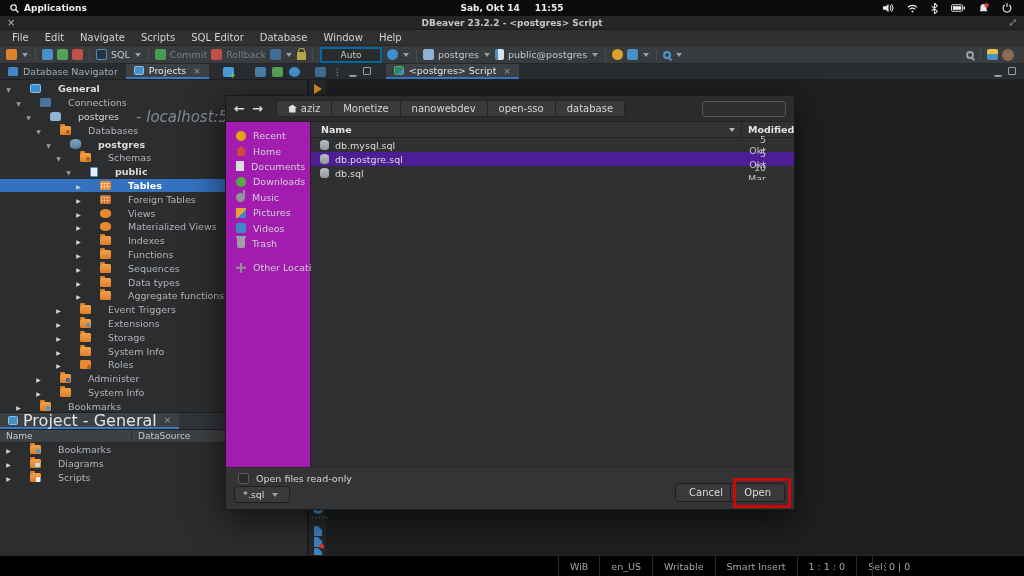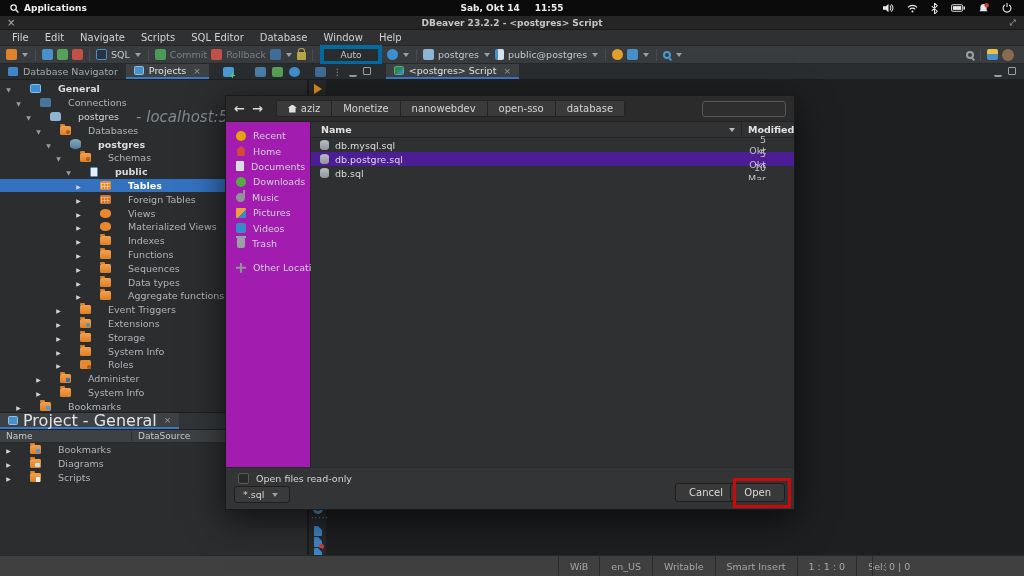--- a/index.html
+++ b/index.html
@@ -48,21 +48,21 @@
   .ic.schem{background:#d7e3ec;border-left:3px solid #4790c8;width:9px}
   .ic.tx1{background:#e0a02c;border-radius:50%}.ic.tx2{background:#4790c8}
   .ic.magb{width:8px;height:8px;border:2px solid #4a9ad4;border-radius:50%;background:transparent;margin-top:1px}
   .ic.magb::after{content:"";position:absolute;right:-3px;bottom:-3px;width:4px;height:2px;background:#4a9ad4;transform:rotate(45deg)}
   .ic.magg{width:8px;height:8px;border:2px solid #9aa0a4;border-radius:50%;background:transparent}
   .ic.magg::after{content:"";position:absolute;right:-3px;bottom:-3px;width:4px;height:2px;background:#9aa0a4;transform:rotate(45deg)}
   .ic.grid{background:linear-gradient(#e8c04a 50%,#4790c8 50%)}
   .ic.avatar{background:#8a6a50;border-radius:50%;width:12px;height:12px}
   .tlab{margin:0 2px;flex:none}
   .tlab.dim{color:#7d8083}.tlab.lit{color:#c6c9cc}
-  .combo{background:#2a2c2e;border:4px solid #0369a1;color:#c8c8c8;font-size:9px;
+  .combo{background:#2a2c2e;border:2px solid #0369a1;color:#c8c8c8;font-size:9px;
     padding:1px 0;width:62px;text-align:center;flex:none;margin:0 3px}
 
   
   #tabrow{position:absolute;left:0;top:64px;width:1024px;height:16px;background:#2a2d2f;
     border-bottom:1px solid #1d1f21;display:flex;align-items:stretch;font-size:9.5px;color:#a6a9ab}
   .tab{display:flex;align-items:center;gap:5px;padding:0 8px;flex:none}
   .tab.active{background:#3d4144;color:#e4e4e4;border-bottom:2px solid #3878c8}
   .tab .x{color:#9a9a9a;font-size:9px;margin-left:2px}
   .tabicon{width:10px;height:9px;border-radius:1.5px;flex:none}
   .ti-nav{background:#3f87c9}
@@ -129,21 +129,21 @@
   .play{position:absolute;left:5px;top:4px;width:0;height:0;border-top:5px solid transparent;border-bottom:5px solid transparent;border-left:8px solid #e8921f}
   .gear{position:absolute;left:4px;top:424px;width:10px;height:10px;border-radius:50%;background:#4a9ad4}
   .gear::after{content:"";position:absolute;inset:3px;border-radius:50%;background:#27292b}
   .vdots{position:absolute;left:2px;top:434px;color:#8a8d90;font-size:8px;letter-spacing:1px}
   .fico{position:absolute;left:5px;width:8px;height:10px;background:#3f87c9;border-radius:1px}
   .fico::before{content:"";position:absolute;top:0;right:0;border:2px solid;border-color:#27292b #27292b transparent transparent}
   .fico.bad::after{content:"";position:absolute;right:-2px;bottom:-2px;width:5px;height:5px;border-radius:50%;background:#d43c32}
   #editor{position:absolute;left:328px;top:80px;width:696px;height:475px;background:#1d1f21}
 
   
-  #statusbar{position:absolute;left:0;top:555px;width:1024px;height:21px;background:#404040;border-top:1px solid #252729;
+  #statusbar{position:absolute;left:0;top:555px;width:1024px;height:21px;background:#000000;border-top:1px solid #252729;
     display:flex;align-items:center;font-size:9.5px;color:#a4a7aa}
   #segs{position:absolute;left:558px;display:flex;align-items:center;height:21px}
   .seg{padding:0 11px;border-left:1px solid #2a2c2e;height:21px;display:flex;align-items:center}
   .segdots{border-left:1px solid #2a2c2e;padding:0 8px;color:#8a8d90;height:21px;display:flex;align-items:center}
 
   
   #dialog{position:absolute;left:225px;top:95px;width:570px;height:415px;background:#333435;
     border:1px solid #1a1a1a;box-shadow:0 10px 34px rgba(0,0,0,.65);z-index:10;display:flex;flex-direction:column;font-size:10px}
   #dheader{height:26px;background:#2b2b2c;border-bottom:1px solid #222;display:flex;align-items:center;gap:7px;padding:0 8px;flex:none}
   .navbtn{color:#d8d8d8;font-size:13px;line-height:13px;font-weight:bold}

